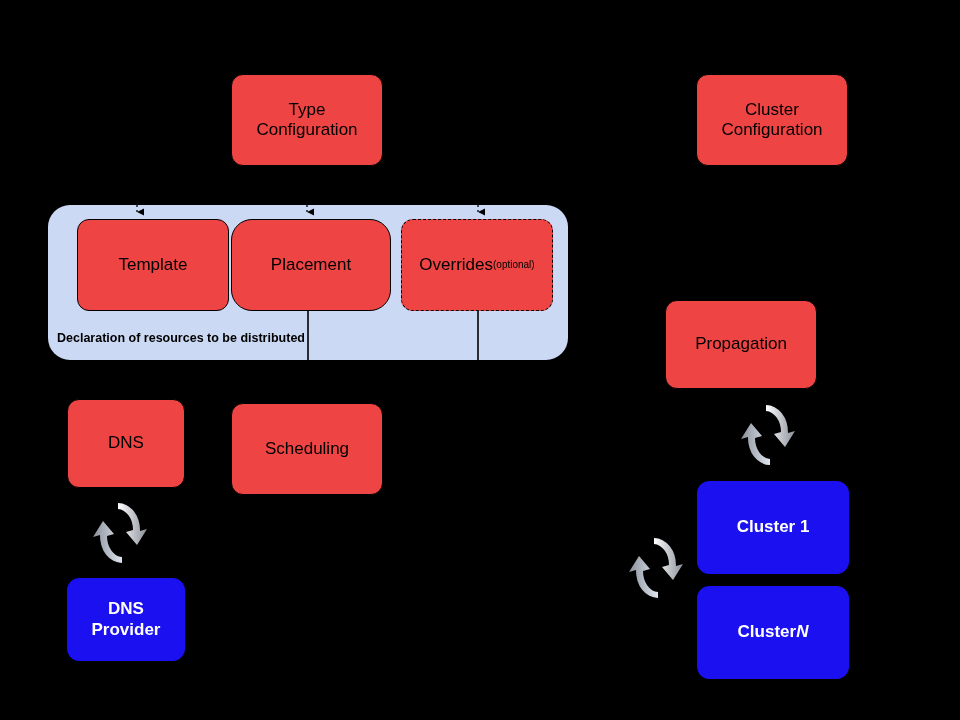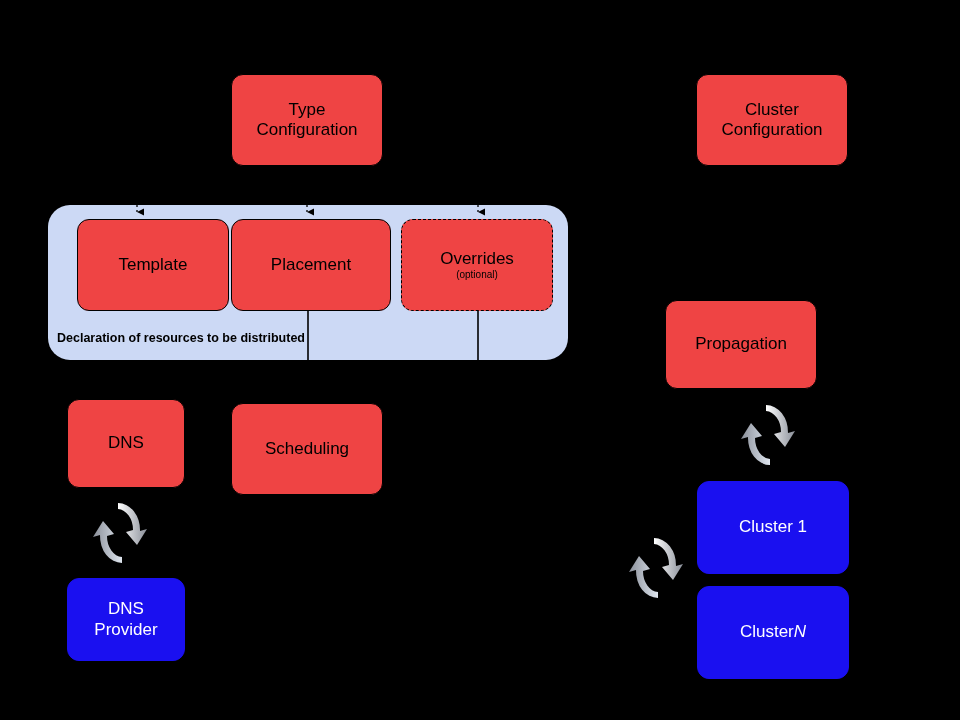--- a/index.html
+++ b/index.html
@@ -26,21 +26,21 @@
     color: #000000;
     background: #ef4444;
     border: 1px solid #000000;
     border-radius: 12px;
     font-size: 17px;
     white-space: pre-line;
   }
   .node.blue {
     background: #1a10f0;
     color: #ffffff;
-    font-weight: normal;
+    font-weight: bold;
     border: 1px solid #1a10f0;
   }
   .node.dashed {
     border: 1px dashed #000000;
     border-style: dashed;
   }
   .node .sub {
     display: block;
     font-size: 10px;
   }
@@ -126,23 +126,23 @@
   </svg>
 
   <div class="node" style="left:231px; top:74px; width:152px; height:92px;">Type
 Configuration</div>
 
   <div class="node" style="left:696px; top:74px; width:152px; height:92px;">Cluster
 Configuration</div>
 
   <div class="node" style="left:77px; top:219px; width:152px; height:92px;">Template</div>
 
-  <div class="node" style="left:231px; top:219px; width:160px; height:92px;">Placement</div>
+  <div class="node" style="left:231px; top:219px; width:160px; height:92px;border-radius:21px;">Placement</div>
 
-  <div class="node dashed" style="left:401px; top:219px; width:152px; height:92px; flex-direction:column;">
+  <div class="node dashed" style="left:401px; top:219px; width:152px; height:92px; flex-direction:row;">
     <span>Overrides</span>
     <span class="sub">(optional)</span>
   </div>
 
   <div class="group-label" style="left:57px; top:331px;font-weight:bold;">Declaration of resources to be distributed</div>
 
   <div class="node" style="left:67px; top:399px; width:118px; height:89px;">DNS</div>
 
   <div class="node" style="left:231px; top:403px; width:152px; height:92px;">Scheduling</div>
 

